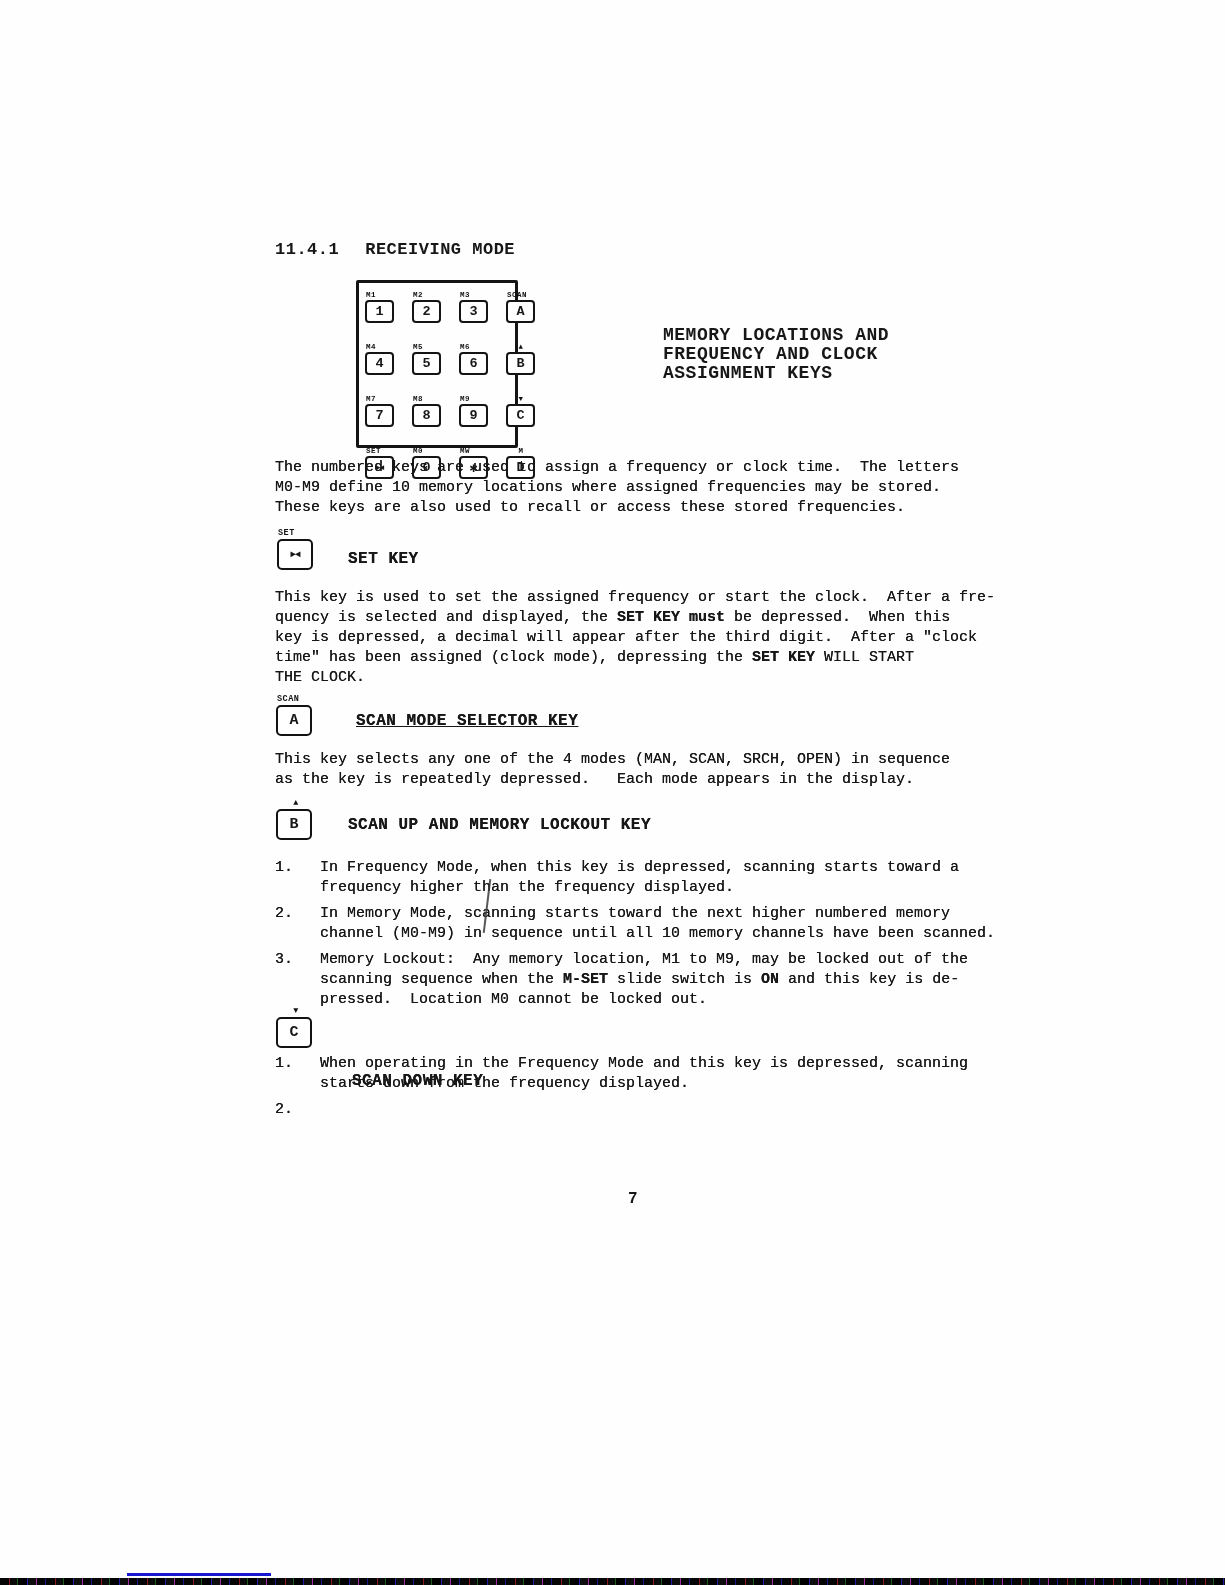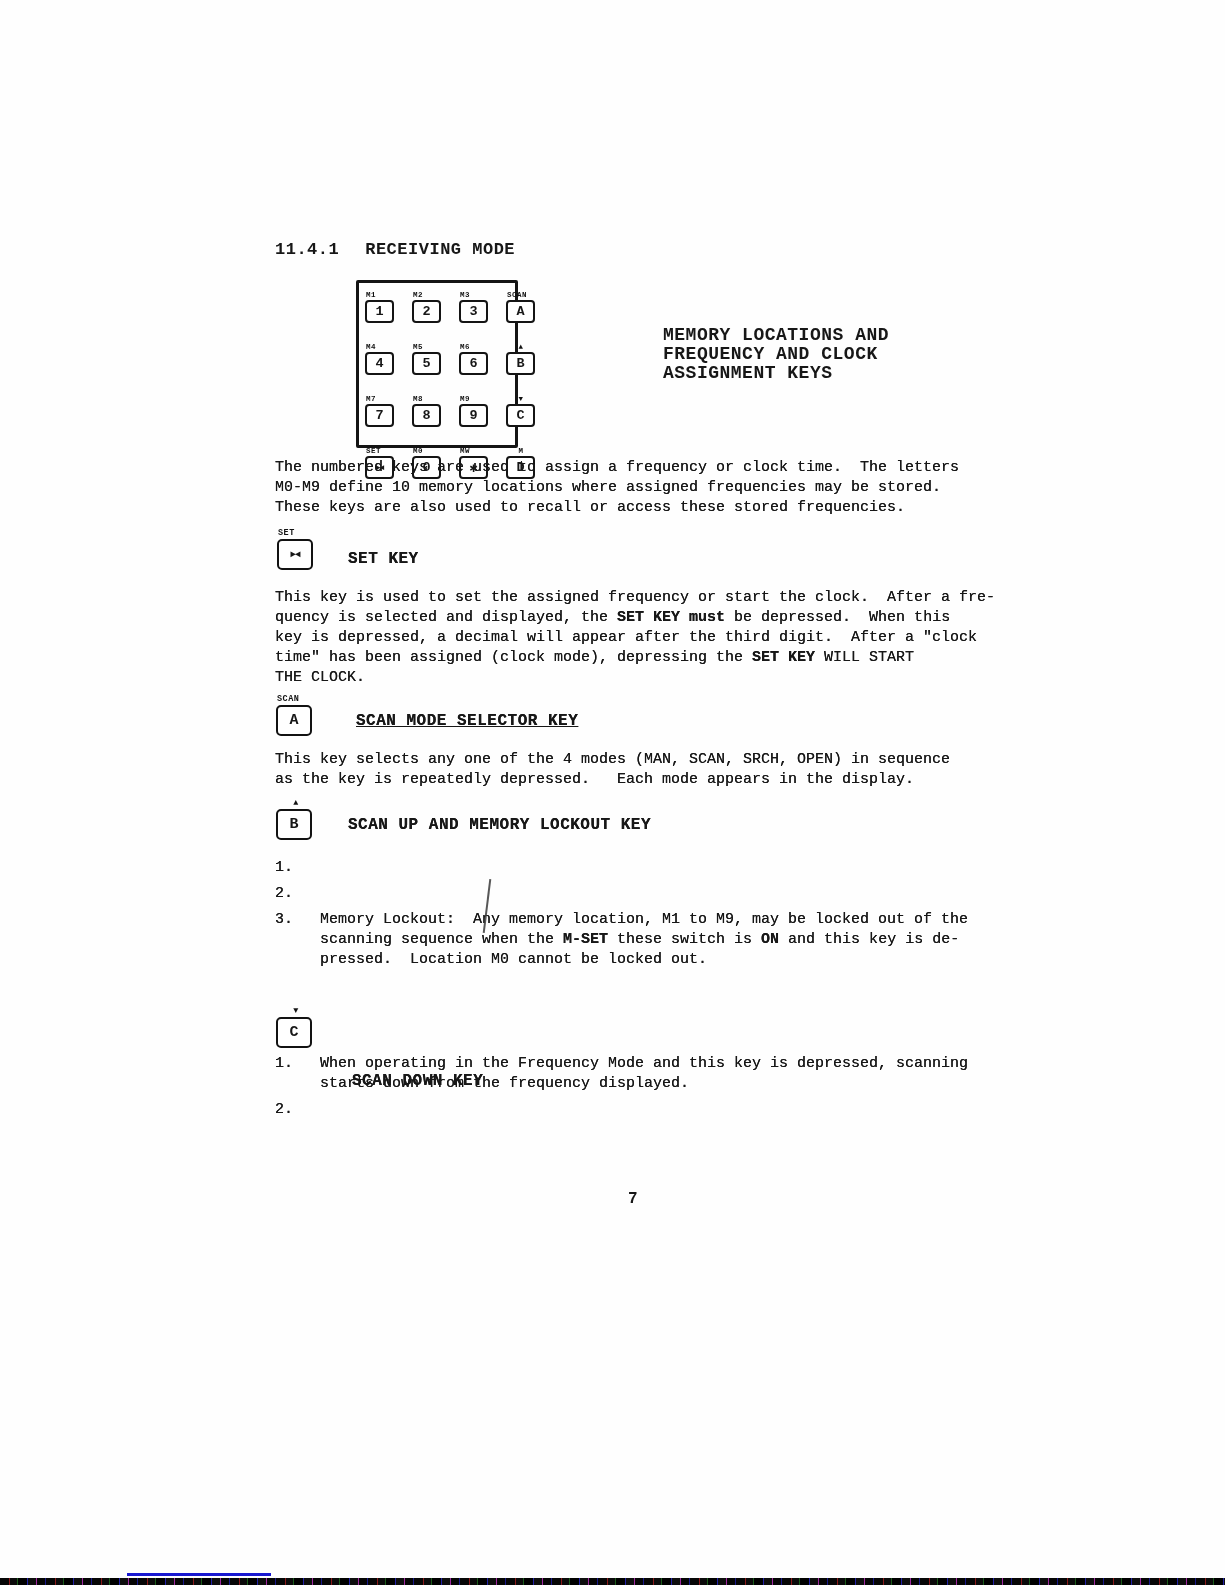--- a/index.html
+++ b/index.html
@@ -194,28 +194,32 @@
 as the key is repeatedly depressed.   Each mode appears in the display.</span></div>
 
 <div class="abs keyicon" style="left:276px;top:798px;">
   <div class="klabel c">▲</div>
   <div class="ibox">B</div>
 </div>
 <div class="abs sectitle" style="left:348px;top:816px;">SCAN UP AND MEMORY LOCKOUT KEY</div>
 <div class="abs list" style="left:275px;top:858px;">
   <div class="li">
     <span class="num">1.</span>
+    <div class="litext"><span>In Frequency Mode, when this key is depressed, scanning starts toward a
+frequency higher than the frequency displayed.</span></div>
   </div>
   <div class="li">
     <span class="num">2.</span>
+    <div class="litext"><span>In Memory Mode, scanning starts toward the next higher numbered memory
+channel (M0-M9) in sequence until all 10 memory channels have been scanned.</span></div>
   </div>
   <div class="li">
     <span class="num">3.</span>
     <div class="litext"><span>Memory Lockout:  Any memory location, M1 to M9, may be locked out of the
-scanning sequence when the </span><span class="bold">M-SET</span><span> these switch is </span><span class="bold">ON</span><span> and this key is de-
+scanning sequence when the </span><span class="bold">M-SET</span><span> slide switch is </span><span class="bold">ON</span><span> and this key is de-
 pressed.  Location M0 cannot be locked out.</span></div>
   </div>
 </div>
 
 <div class="abs keyicon" style="left:276px;top:1006px;">
   <div class="klabel c">▼</div>
   <div class="ibox">C</div>
 </div>
 <div class="abs sectitle" style="left:352px;top:1026px;margin-top:46px;">SCAN DOWN KEY</div>
 <div class="abs list" style="left:275px;top:1054px;">

